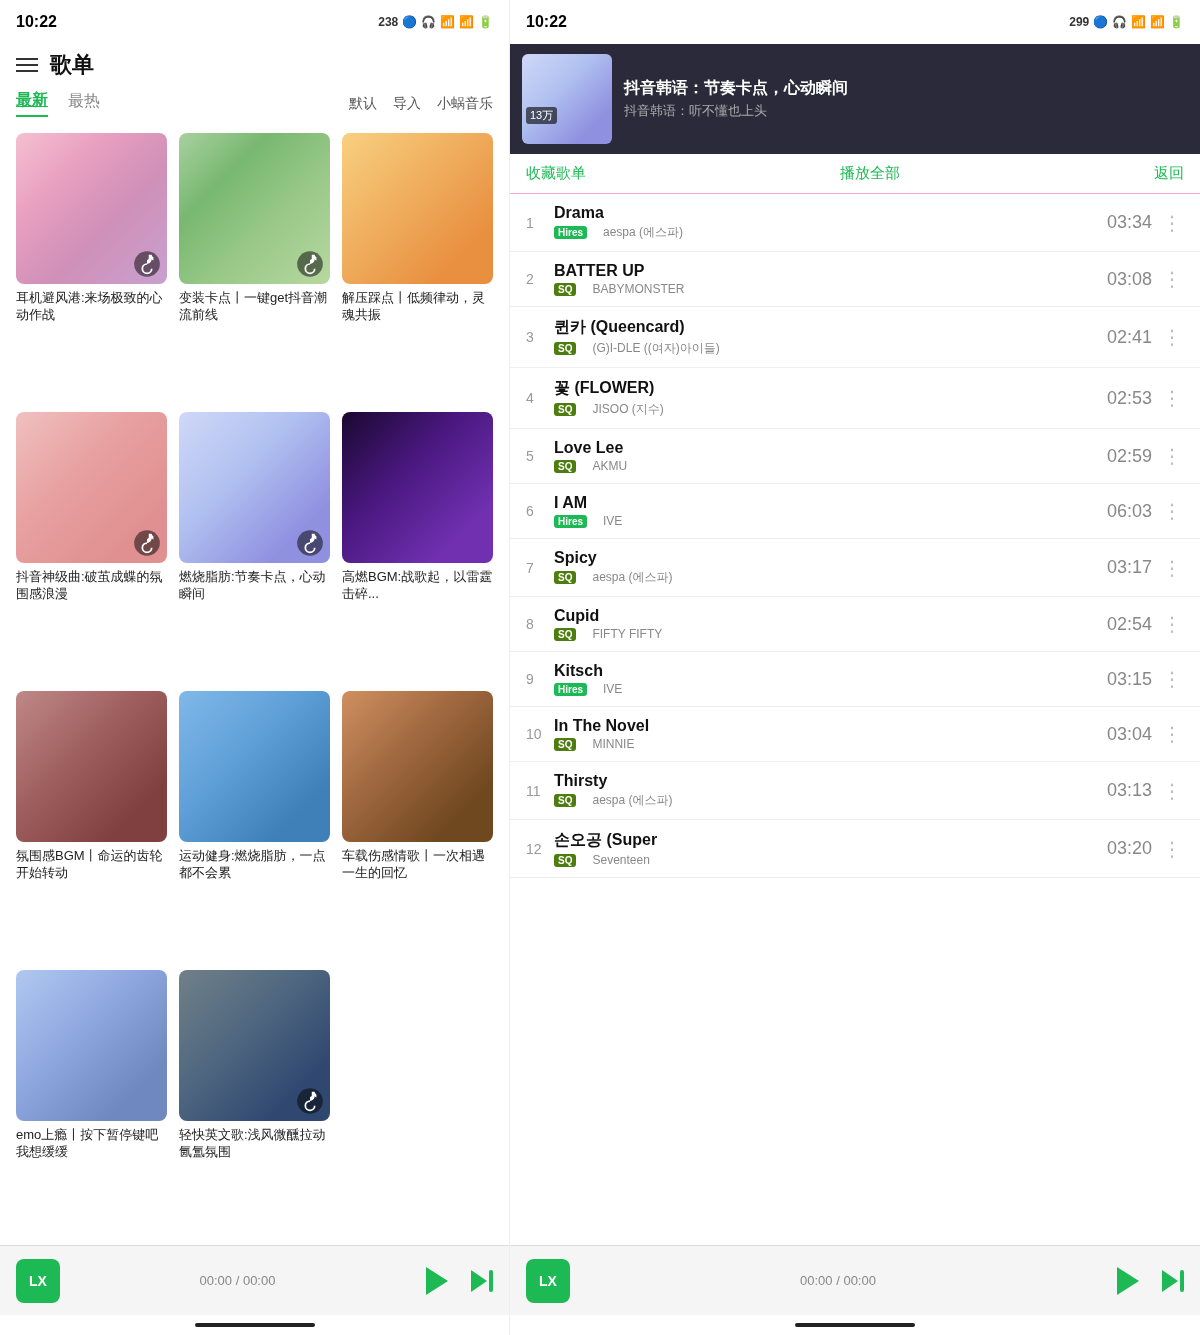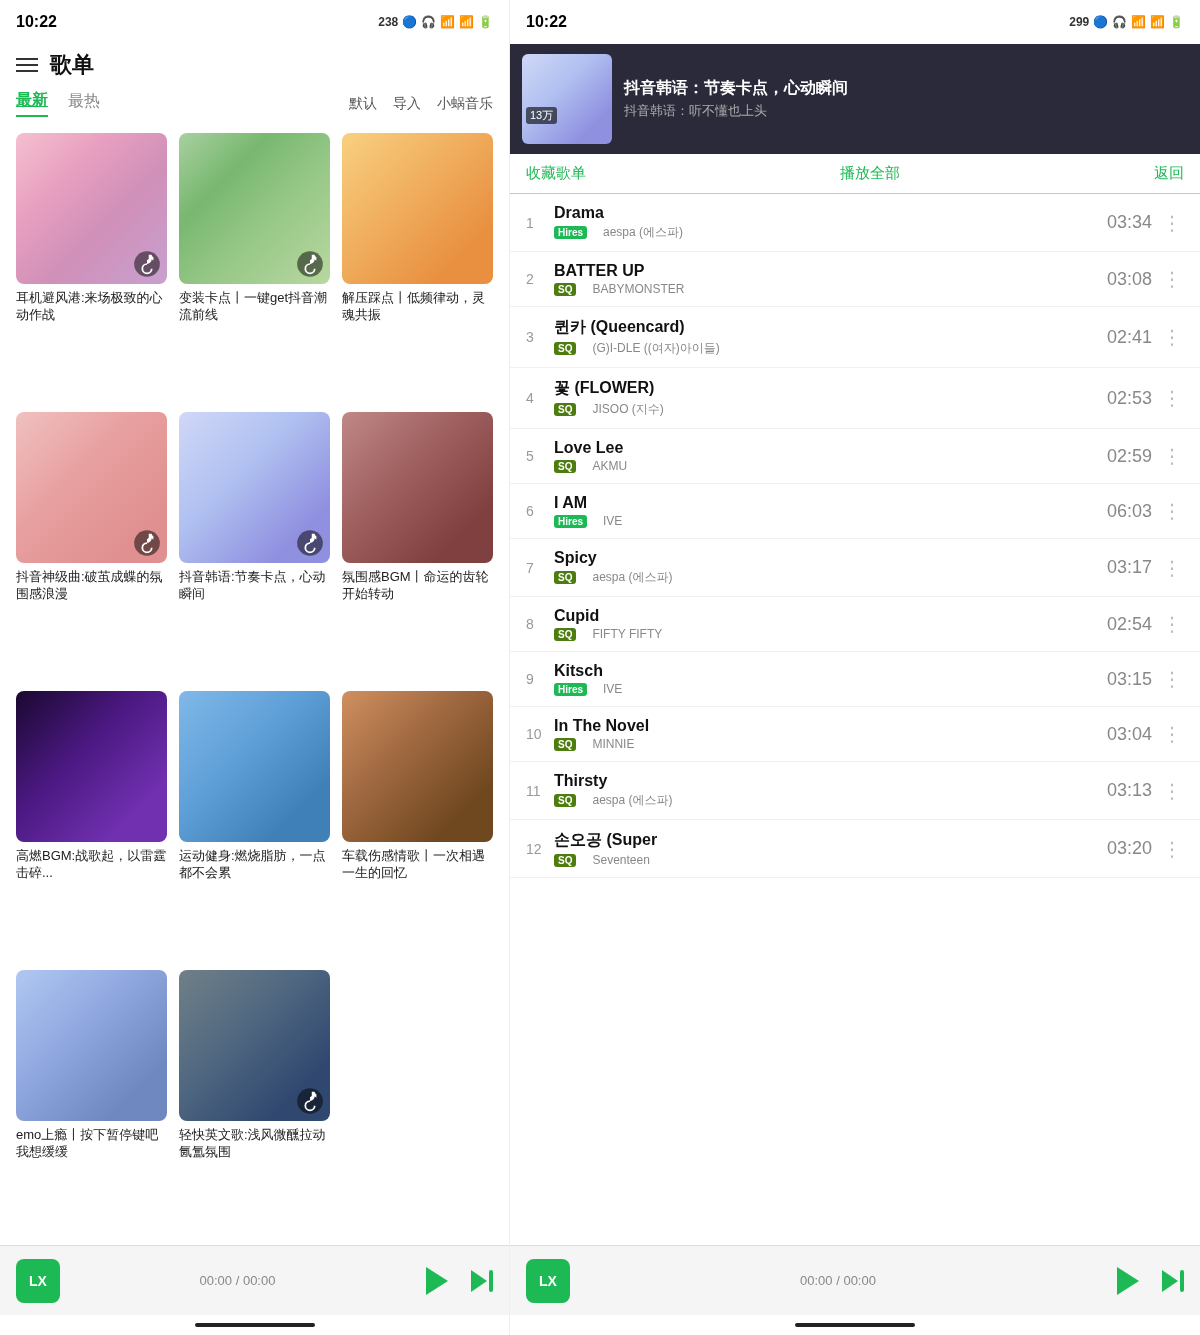--- a/index.html
+++ b/index.html
@@ -457,31 +457,31 @@
     <div class="playlist-item">
       <div class="playlist-thumb illus-girl2">
         <div class="tiktok-watermark">
           <svg viewBox="0 0 24 24" fill="none">
               <circle cx="12" cy="12" r="11" fill="rgba(0,0,0,0.5)"></circle>
               <path d="M16 8c0 2.2-1.8 4-4 4V8.5c.8 0 1.5-.7 1.5-1.5V4h2.5c0 .9.7 1.8 1.5 2.2V9c-.5-.1-1.1-.4-1.5-1z" fill="white"></path>
               <path d="M12 12c-2.2 0-4 1.8-4 4s1.8 4 4 4 4-1.8 4-4" stroke="white" stroke-width="1.5"></path>
             </svg>
         </div>
       </div>
-      <span class="playlist-label">抖音韩语:节奏卡点，心动瞬间</span>
+      <span class="playlist-label">燃烧脂肪:节奏卡点，心动瞬间</span>
+    </div>
+
+    <div class="playlist-item">
+      <div class="playlist-thumb illus-purple-anime"></div>
+      <span class="playlist-label">高燃BGM:战歌起，以雷霆击碎...</span>
     </div>
 
     <div class="playlist-item">
       <div class="playlist-thumb illus-chinese"></div>
       <span class="playlist-label">氛围感BGM丨命运的齿轮开始转动</span>
-    </div>
-
-    <div class="playlist-item">
-      <div class="playlist-thumb illus-purple-anime"></div>
-      <span class="playlist-label">高燃BGM:战歌起，以雷霆击碎...</span>
     </div>
 
     <div class="playlist-item">
       <div class="playlist-thumb illus-runner"></div>
       <span class="playlist-label">运动健身:燃烧脂肪，一点都不会累</span>
     </div>
 
     <div class="playlist-item">
       <div class="playlist-thumb illus-car"></div>
       <span class="playlist-label">车载伤感情歌丨一次相遇一生的回忆</span>

